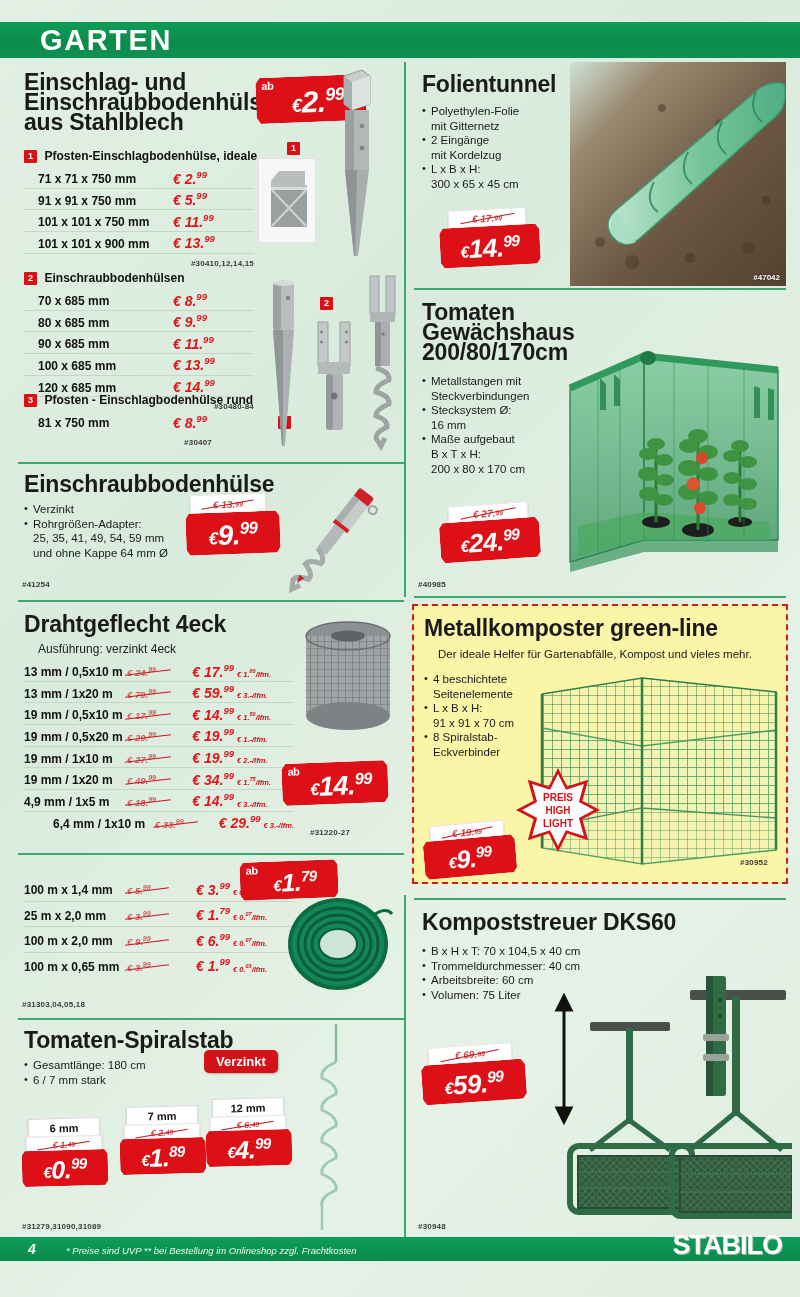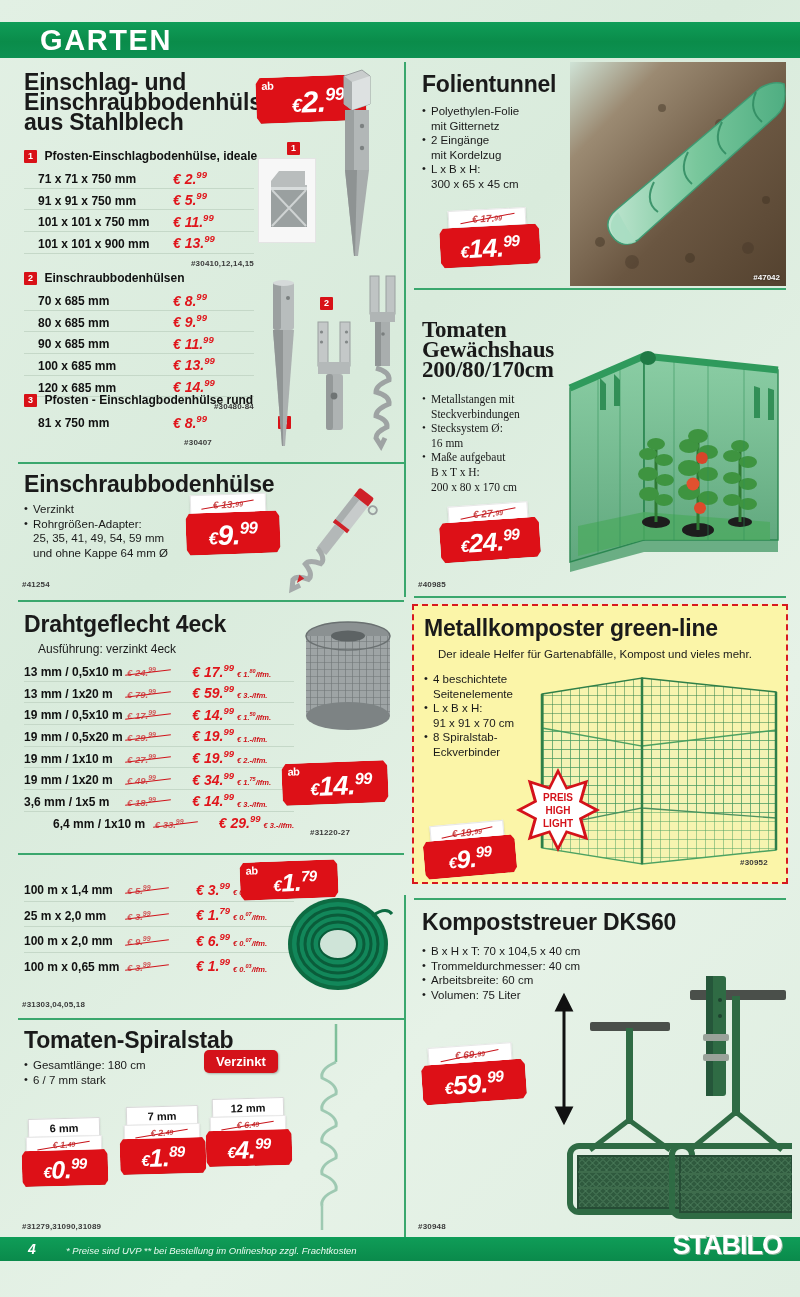--- a/index.html
+++ b/index.html
@@ -418,21 +418,21 @@
         <span class="price" style="width:52px; text-align:right;"><span>€ 19.</span><sup>99</sup></span>
         <span class="perm" style="margin-left:3px;"><span>€ 2.-</span><sup></sup><span>/lfm.</span></span>
       </div>
       <div class="prow">
         <span class="spec" style="width:103px;">19 mm / 1x20 m</span>
         <span class="old" style="width:42px;"><span>€ 49.</span><sup>99</sup></span>
         <span class="price" style="width:52px; text-align:right;"><span>€ 34.</span><sup>99</sup></span>
         <span class="perm" style="margin-left:3px;"><span>€ 1.</span><sup>75</sup><span>/lfm.</span></span>
       </div>
       <div class="prow">
-        <span class="spec" style="width:103px;">3,6 mm / 1x5 m</span>
+        <span class="spec" style="width:103px;">4,9 mm / 1x5 m</span>
         <span class="old" style="width:42px;"><span>€ 18.</span><sup>99</sup></span>
         <span class="price" style="width:52px; text-align:right;"><span>€ 14.</span><sup>99</sup></span>
         <span class="perm" style="margin-left:3px;"><span>€ 3.-</span><sup></sup><span>/lfm.</span></span>
       </div>
       <div class="prow" style="border-bottom:none;">
         <span class="spec" style="width:103px;margin-left:29px;">6,4 mm / 1x10 m</span>
         <span class="old" style="width:42px;"><span>€ 33.</span><sup>99</sup></span>
         <span class="price" style="width:52px; text-align:right;"><span>€ 29.</span><sup>99</sup></span>
         <span class="perm" style="margin-left:3px;"><span>€ 3.-</span><sup></sup><span>/lfm.</span></span>
       </div>
@@ -619,21 +619,21 @@
   <div class="oldslip" style="left:448px; top:209px; width:78px; height:18px; transform:rotate(-3deg);">
     <span>€ 17.</span>
       <sup>99</sup>
   </div>
   <div class="tag" style="left:440px; top:226px; width:100px; height:40px; font-size:26px; transform:rotate(-3deg);">
     <span style="padding-top:4px;">
       <span class="eur">€</span><span>14.</span><span class="cents">99</span>
     </span>
   </div>
 
-  <div style="position:absolute; left:422px; top:320px; width:170px;font-family:Liberation Serif, serif;">
+  <div style="position:absolute; left:422px; top:302px; width:170px;">
     <div class="sect-title">Tomaten Gewächshaus</div>
     <div class="sect-title">200/80/170cm</div>
     <ul class="bullets" style="margin-top:12px;">
       <li>Metallstangen mit</li>
       <li class="cont">Steckverbindungen</li>
       <li>Stecksystem Ø:</li>
       <li class="cont">16 mm</li>
       <li>Maße aufgebaut</li>
       <li class="cont">B x T x H:</li>
       <li class="cont">200 x 80 x 170 cm</li>

